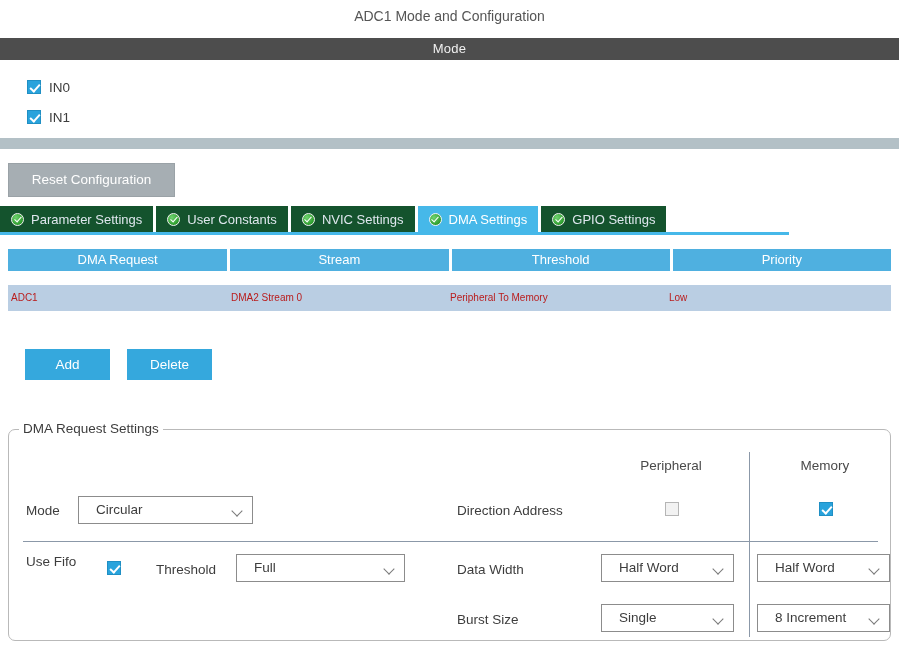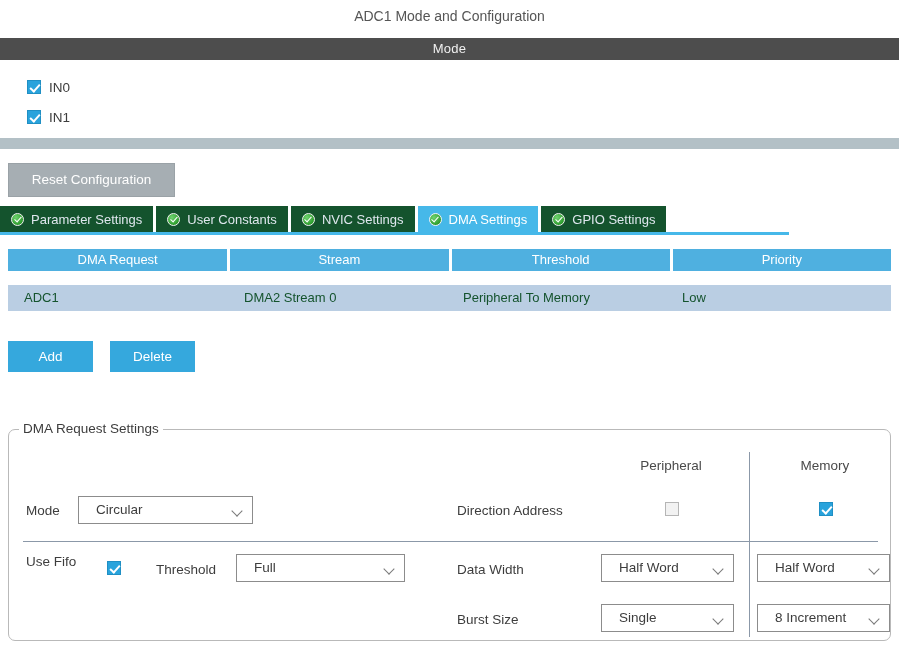--- a/index.html
+++ b/index.html
@@ -151,28 +151,28 @@
   .col4 { width: 219px; }
 
   .tbody { margin-top: 14px; }
   .trow {
     display: flex;
     height: 26px;
     background: #bacee3;
     cursor: pointer;
   }
   .td {
-    font-size: 13px;
-    color: #14532d;
+    font-size: 10px;
+    color: #b91c1c;
     line-height: 26px;
-    padding-left: 16px;
-  }
-
-  
-  .btn-row { margin-top: 30px; padding-left: 8px; display: flex; }
+    padding-left: 3px;
+  }
+
+  
+  .btn-row { margin-top: 38px; padding-left: 25px; display: flex; }
   .blue-btn {
     width: 85px; height: 31px;
     background: #35a8dd;
     color: #ffffff;
     font-size: 13.5px;
     line-height: 31px;
     text-align: center;
     margin-right: 17px;
     cursor: pointer;
   }

